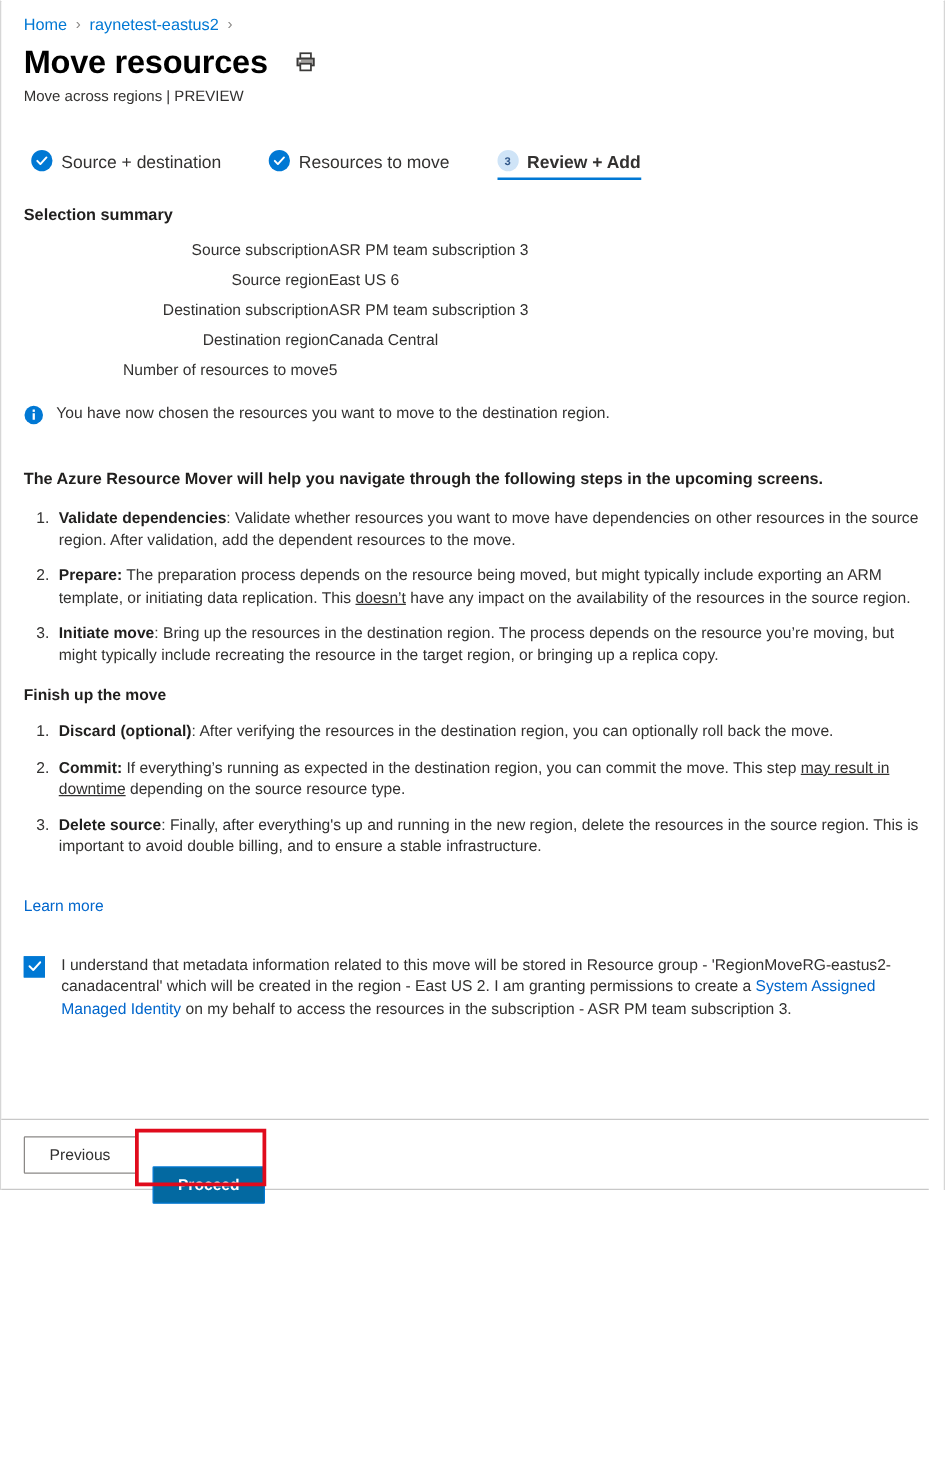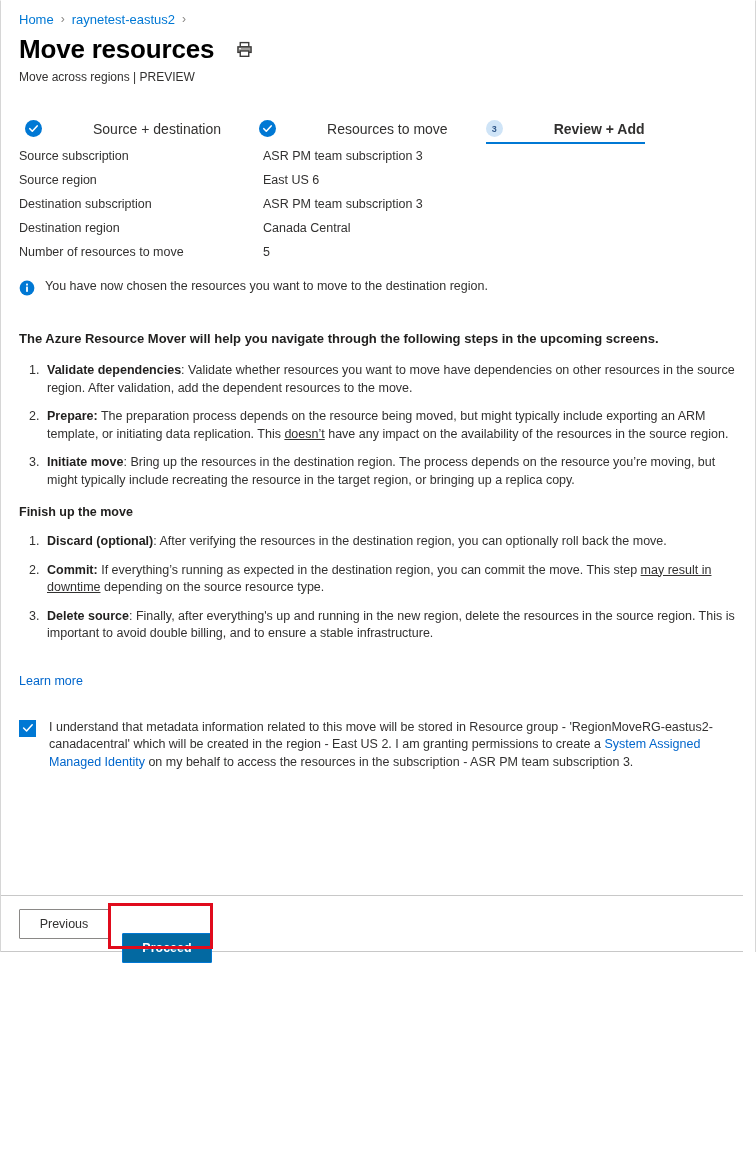--- a/index.html
+++ b/index.html
@@ -78,21 +78,20 @@
   }
   .tab {
     display: flex;
     align-items: center;
     margin-right: 38px;
     padding-bottom: 7px;
     cursor: pointer;
     position: relative;
     font-size: 14px;
     color: #323130;
-    gap: 44px;
   }
   .tab.active {
     border-bottom: 2px solid #0078d4;
     font-weight: 600;
     padding-bottom: 5px;
     margin-right: 0;
   }
   .tab-check {
     width: 17px; height: 17px;
     border-radius: 50%;
@@ -127,20 +126,21 @@
   .summary-row {
     display: flex;
     font-size: 12.5px;
     line-height: 24px;
     color: #323130;
   }
   .summary-label {
     width: 244px;
     color: #323130;
     flex: 0 0 244px;
+    text-align: right;
   }
   .summary-value { color: #323130; }
 
   
   .info-bar {
     display: flex;
     align-items: flex-start;
     margin-top: 15px;
     font-size: 12.5px;
     color: #323130;
@@ -305,20 +305,21 @@
         </span>
         <span class="tab-label">Resources to move</span>
       </div>
 
       <div class="tab active">
         <span class="tab-num">3</span>
         <span class="tab-label">Review + Add</span>
       </div>
     </div>
 
+    <div class="section-head">Selection summary</div>
 
     <div class="summary-row">
       <span class="summary-label">Source subscription</span>
       <span class="summary-value">ASR PM team subscription 3</span>
     </div>
     <div class="summary-row">
       <span class="summary-label">Source region</span>
       <span class="summary-value">East US 6</span>
     </div>
     <div class="summary-row">

